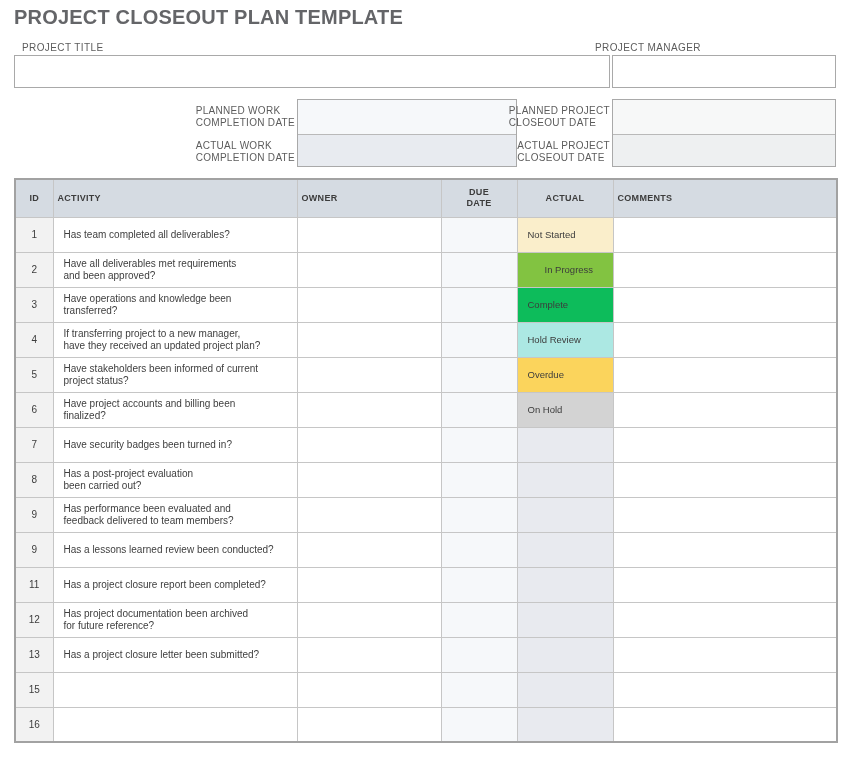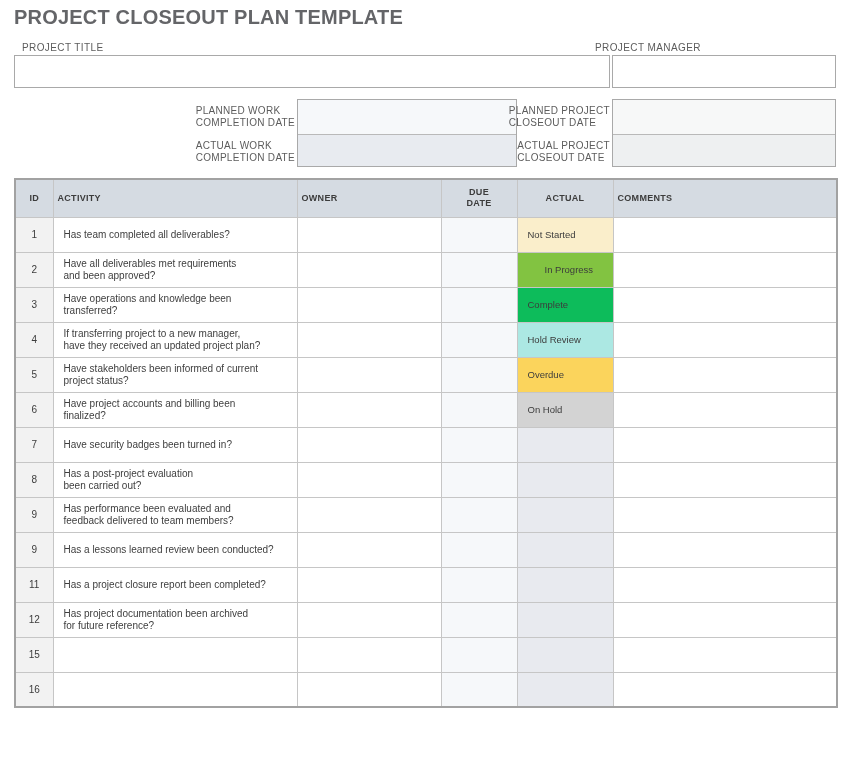--- a/index.html
+++ b/index.html
@@ -232,20 +232,28 @@
         <tr>
       <td class="c-id">12</td>
       <td class="c-activity">Has project documentation been archived
 for future reference?</td>
       <td class="c-owner"></td>
       <td class="c-due"></td>
       <td class="c-status"></td>
       <td class="c-comments"></td>
     </tr>
         <tr>
+      <td class="c-id">13</td>
+      <td class="c-activity">Has a project closure letter been submitted?</td>
+      <td class="c-owner"></td>
+      <td class="c-due"></td>
+      <td class="c-status"></td>
+      <td class="c-comments"></td>
+    </tr>
+        <tr>
       <td class="c-id">15</td>
       <td class="c-activity"></td>
       <td class="c-owner"></td>
       <td class="c-due"></td>
       <td class="c-status"></td>
       <td class="c-comments"></td>
     </tr>
         <tr>
       <td class="c-id">16</td>
       <td class="c-activity"></td>

